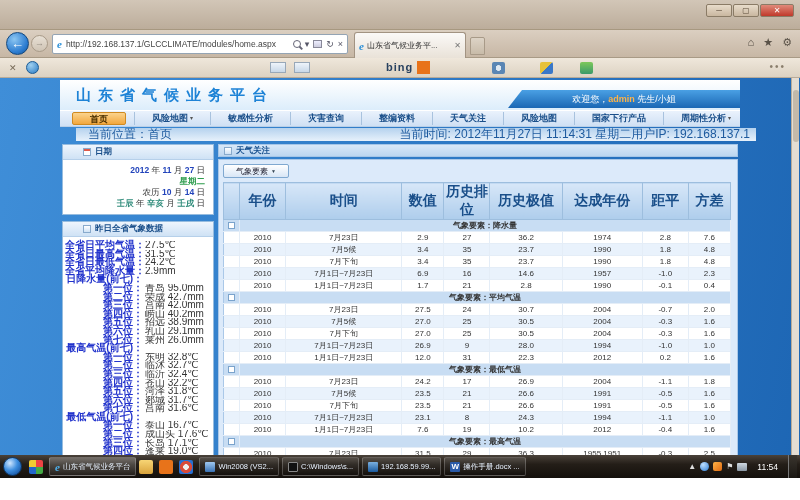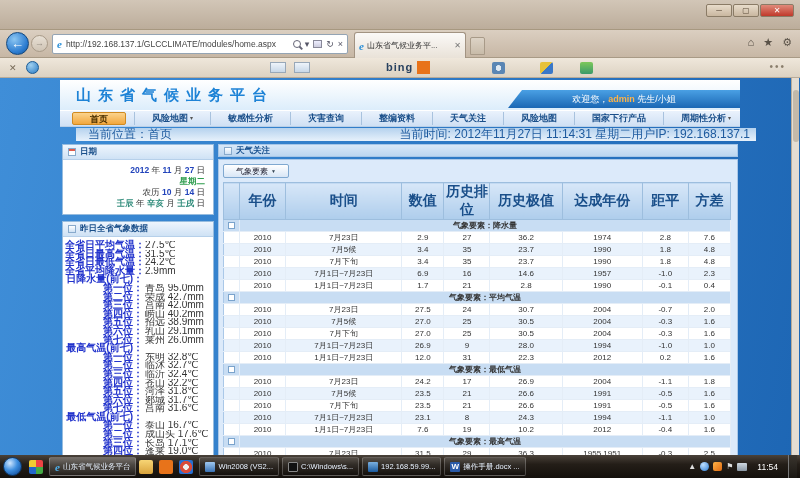--- a/index.html
+++ b/index.html
@@ -82,21 +82,21 @@
     background:linear-gradient(#b5d2ee,#e7f1fb);font-size:12px;color:#1d5a9e;line-height:13px}
   .crumb-left{position:absolute;left:12px;white-space:nowrap}
   .crumb-right{position:absolute;right:6px;display:flex;gap:0;white-space:nowrap}
 
   #bodyarea{position:absolute;top:62px;left:0;width:680px;bottom:0}
 
   
   #sidebar{position:absolute;left:2px;top:2px;width:152px}
   .sbox{border:1px solid #96bcdf;background:#fff;margin-bottom:6px}
   .sbox-hdr{height:15px;background:linear-gradient(#eef5fd,#cfe2f5);border-bottom:1px solid #b6d0ea;
-    display:flex;align-items:center;padding-left:5px;gap:4px}
+    display:flex;align-items:center;padding-left:20px;gap:4px}
   .sbox-hdr .txt{font-size:8.5px;font-weight:bold;color:#1a4f8a}
   .hdr-ico{width:8px;height:8px;border:1px solid #88aacc;background:linear-gradient(#fff,#cfe2f5);flex:0 0 auto}
   .cal-ico{background:linear-gradient(#e05a4a 40%,#fff 40%)}
   #date-lines{padding:5px 8px 5px 0;text-align:right}
   .date-line{font-size:8.5px;line-height:11px;white-space:nowrap}
   .dp-num{color:#2244bb;font-weight:bold}
   .dp-unit{color:#333}
   .dp-green{color:#2f9e4f;font-weight:bold}
   .dp-gz{color:#2e8b7a;font-weight:bold}
   #weather-lines{padding:4px 2px 2px 2px}

